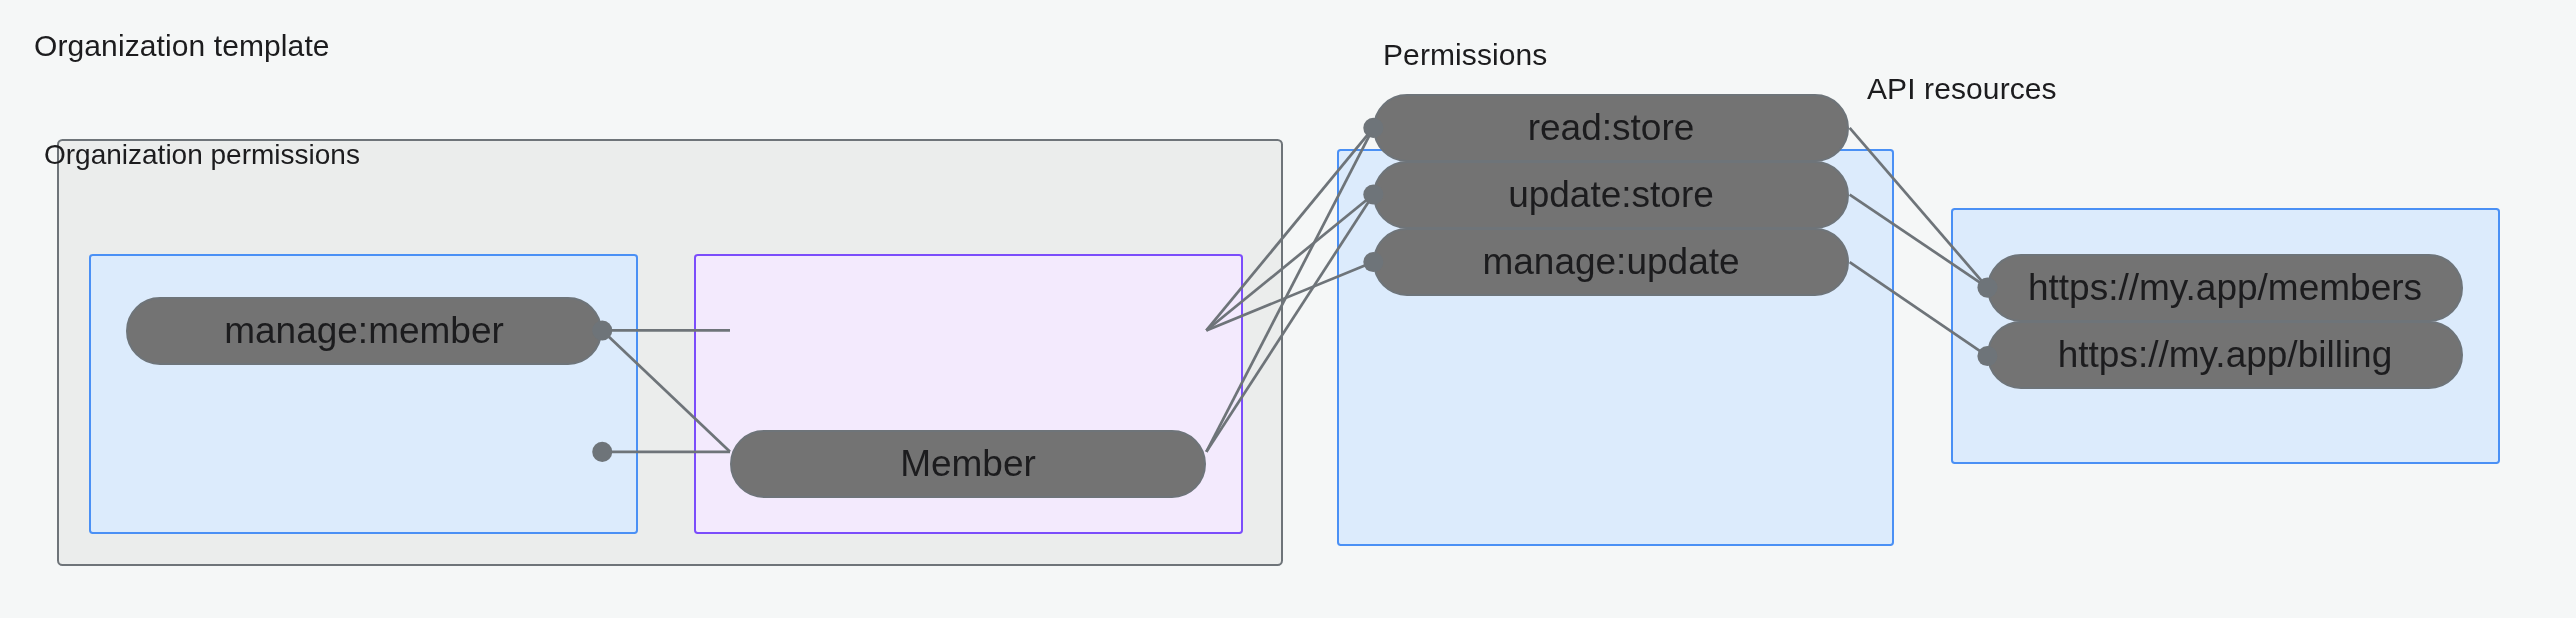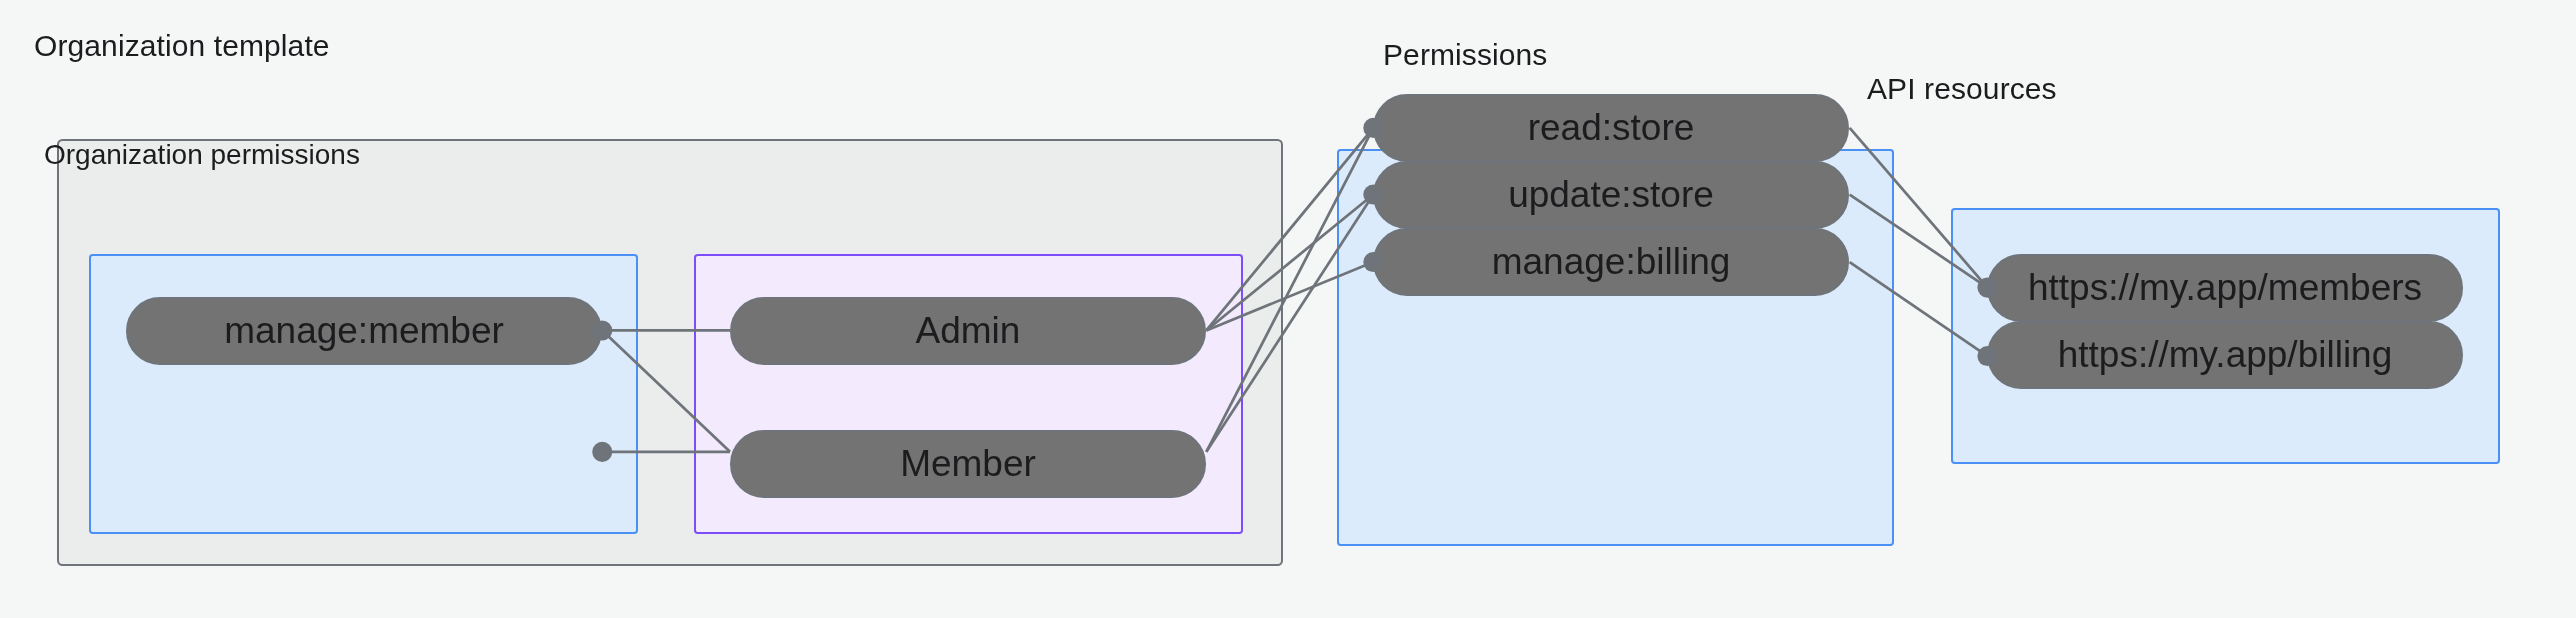--- a/index.html
+++ b/index.html
@@ -98,26 +98,25 @@
   <div class="group-label" style="left:1383px;top:38px;">Permissions</div>
 
   <div class="container c-blue" style="left:1337px;top:149px;width:557px;height:397px;"></div>
 
   <div class="group-label" style="left:1867px;top:72px;">API resources</div>
 
   <div class="container c-blue" style="left:1951px;top:208px;width:549px;height:256px;"></div>
 
   <div class="pill" style="left:126px;top:297px;width:476px;height:68px;">manage:member</div>
 
-  <div class="pill" style="left:730px;top:297px;width:476px;height:68px;">Admin</div>
   <div class="pill" style="left:730px;top:418px;width:476px;height:68px;margin-top:12px;">Member</div>
 
   <div class="pill" style="left:1373px;top:94px;width:476px;height:68px;">read:store</div>
   <div class="pill" style="left:1373px;top:161px;width:476px;height:68px;text-align:right;">update:store</div>
-  <div class="pill" style="left:1373px;top:228px;width:476px;height:68px;">manage:billing</div>
+  <div class="pill" style="left:1373px;top:228px;width:476px;height:68px;">manage:update</div>
 
   <div class="pill" style="left:1987px;top:254px;width:476px;height:68px;">https://my.app/members</div>
   <div class="pill" style="left:1987px;top:321px;width:476px;height:68px;">https://my.app/billing</div>
 
   <svg id="dots" viewBox="0 0 2823 678" xmlns="http://www.w3.org/2000/svg">
       <circle cx="660" cy="362" r="11" fill="#6e7479"></circle>
       <circle cx="660" cy="495" r="11" fill="#6e7479"></circle>
       <circle cx="1505" cy="140" r="11" fill="#6e7479"></circle>
       <circle cx="1505" cy="213" r="11" fill="#6e7479"></circle>
       <circle cx="1505" cy="287" r="11" fill="#6e7479"></circle>

